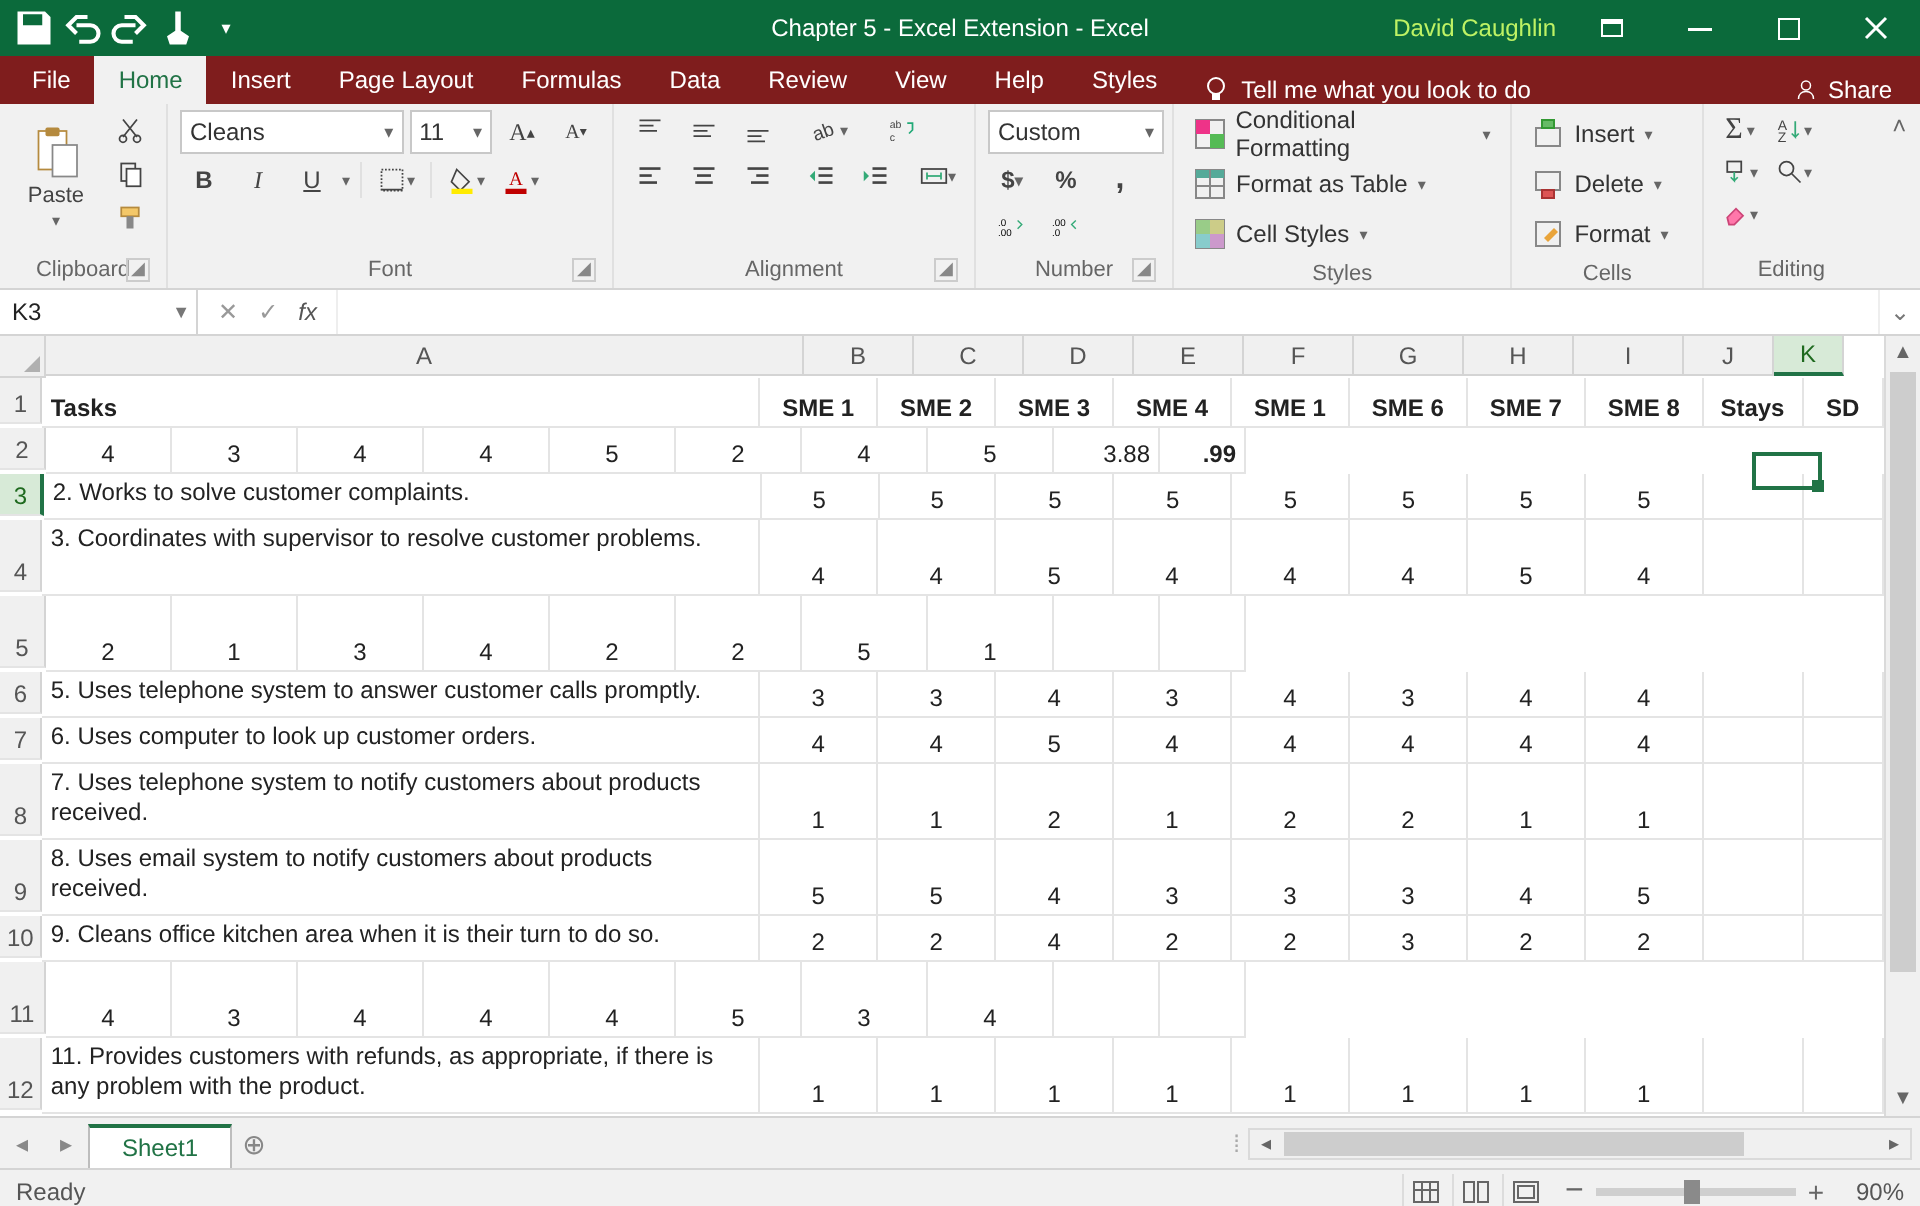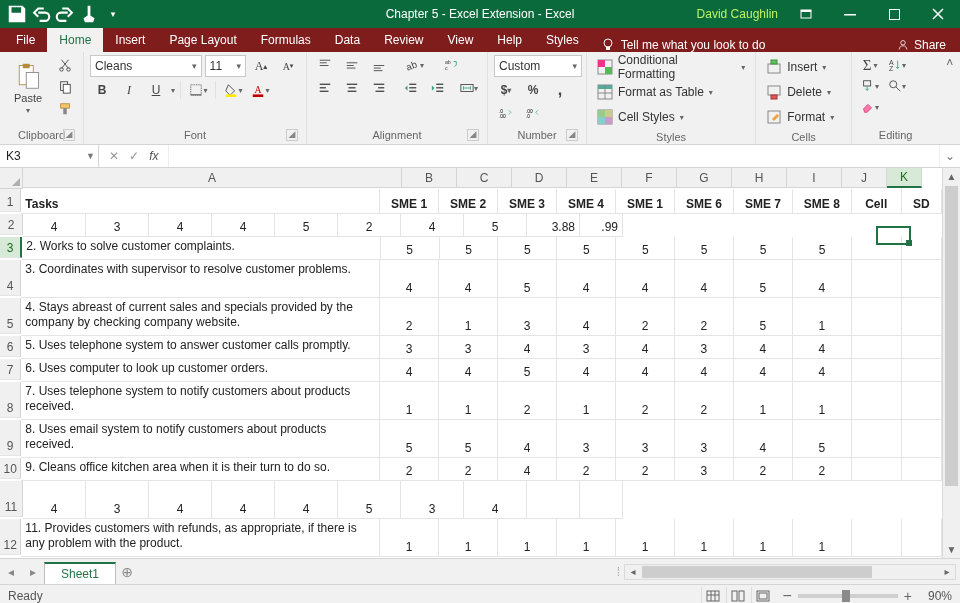--- a/index.html
+++ b/index.html
@@ -516,35 +516,35 @@
           <div class="rowhead" style="height: 20px;">1</div>
           <div class="cell hdr" style="width: 378px; height: 20px;">Tasks</div>
           <div class="cell hdr center" style="width: 54px; height: 20px;">SME 1</div>
           <div class="cell hdr center" style="width: 54px; height: 20px;">SME 2</div>
           <div class="cell hdr center" style="width: 54px; height: 20px;">SME 3</div>
           <div class="cell hdr center" style="width: 54px; height: 20px;">SME 4</div>
           <div class="cell hdr center" style="width: 54px; height: 20px;">SME 1</div>
           <div class="cell hdr center" style="width: 54px; height: 20px;">SME 6</div>
           <div class="cell hdr center" style="width: 54px; height: 20px;">SME 7</div>
           <div class="cell hdr center" style="width: 54px; height: 20px;">SME 8</div>
-          <div class="cell hdr center" style="width: 44px; height: 20px;">Cell</div>
+          <div class="cell hdr center" style="width: 44px; height: 20px;">Stays</div>
           <div class="cell hdr center" style="width: 34px; height: 20px;">SD</div>
         </div>
         <div class="grow">
           <div class="rowhead" style="height: 18px;">2</div>
           <div class="cell center" style="width: 54px; height: 18px;">4</div>
           <div class="cell center" style="width: 54px; height: 18px;">3</div>
           <div class="cell center" style="width: 54px; height: 18px;">4</div>
           <div class="cell center" style="width: 54px; height: 18px;">4</div>
           <div class="cell center" style="width: 54px; height: 18px;">5</div>
           <div class="cell center" style="width: 54px; height: 18px;">2</div>
           <div class="cell center" style="width: 54px; height: 18px;">4</div>
           <div class="cell center" style="width: 54px; height: 18px;">5</div>
           <div class="cell right" style="width: 44px; height: 18px;">3.88</div>
-          <div class="cell right" style="width: 34px; height: 18px;">.99</div>
+          <div class="cell right" style="width: 34px; height: 18px; font-weight: bold;">.99</div>
         </div>
         <div class="grow">
           <div class="rowhead sel" style="height: 18px;">3</div>
           <div class="cell task" style="width: 378px; height: 18px;">2. Works to solve customer complaints.</div>
           <div class="cell center" style="width: 54px; height: 18px;">5</div>
           <div class="cell center" style="width: 54px; height: 18px;">5</div>
           <div class="cell center" style="width: 54px; height: 18px;">5</div>
           <div class="cell center" style="width: 54px; height: 18px;">5</div>
           <div class="cell center" style="width: 54px; height: 18px;">5</div>
           <div class="cell center" style="width: 54px; height: 18px;">5</div>
@@ -562,21 +562,20 @@
           <div class="cell center" style="width: 54px; height: 33px;">4</div>
           <div class="cell center" style="width: 54px; height: 33px;">4</div>
           <div class="cell center" style="width: 54px; height: 33px;">4</div>
           <div class="cell center" style="width: 54px; height: 33px;">5</div>
           <div class="cell center" style="width: 54px; height: 33px;">4</div>
           <div class="cell right" style="width: 44px; height: 33px;"></div>
           <div class="cell right" style="width: 34px; height: 33px;"></div>
         </div>
         <div class="grow">
           <div class="rowhead" style="height: 33px;">5</div>
-          <div class="cell task" style="width: 378px; height: 33px;">4. Stays abreast of current sales and specials provided by the company by checking company website.</div>
           <div class="cell center" style="width: 54px; height: 33px;">2</div>
           <div class="cell center" style="width: 54px; height: 33px;">1</div>
           <div class="cell center" style="width: 54px; height: 33px;">3</div>
           <div class="cell center" style="width: 54px; height: 33px;">4</div>
           <div class="cell center" style="width: 54px; height: 33px;">2</div>
           <div class="cell center" style="width: 54px; height: 33px;">2</div>
           <div class="cell center" style="width: 54px; height: 33px;">5</div>
           <div class="cell center" style="width: 54px; height: 33px;">1</div>
           <div class="cell right" style="width: 44px; height: 33px;"></div>
           <div class="cell right" style="width: 34px; height: 33px;"></div>

